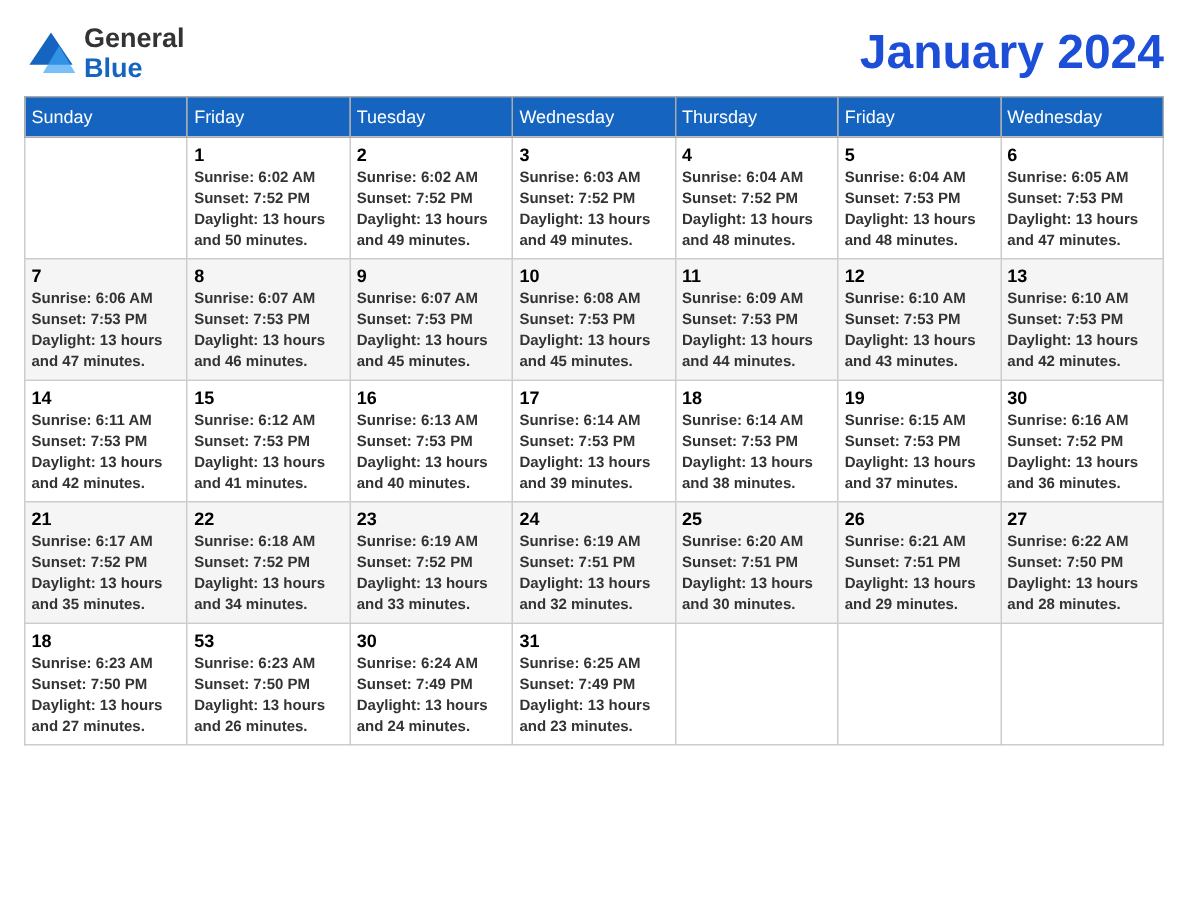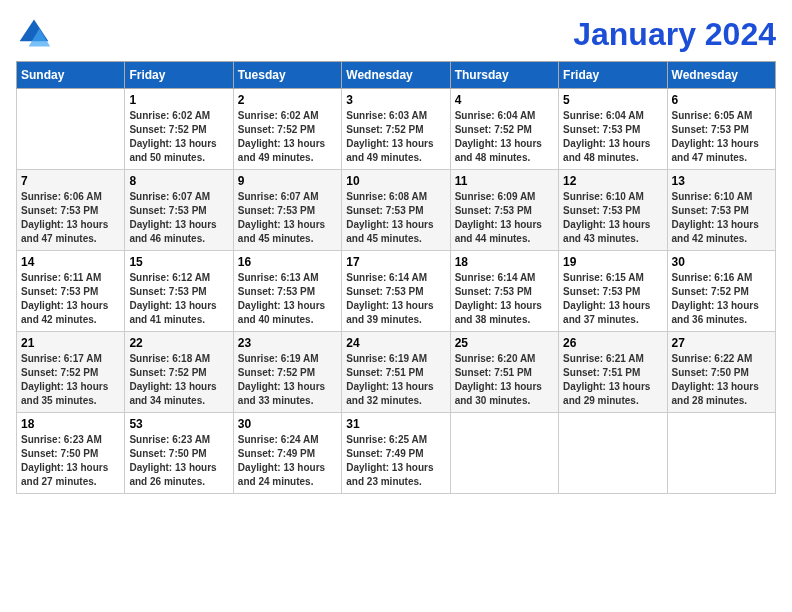--- a/index.html
+++ b/index.html
@@ -49,21 +49,21 @@
       width: 100%;
       border-collapse: collapse;
       font-size: 11px;
     }
     thead tr th {
       background-color: #1565c0;
       color: #fff;
       padding: 6px 4px;
       text-align: left;
       font-size: 12px;
-      font-weight: bold;
+      font-weight: normal;
       border: 1px solid #aaa;
     }
     tbody tr td {
       border: 1px solid #ccc;
       vertical-align: top;
       padding: 4px;
       width: calc(100% / 7);
       min-height: 80px;
     }
     tbody tr:nth-child(even) td {
@@ -90,20 +90,24 @@
   </style>
 </head>
 <body>
 
 <div class="header-area">
   <div class="logo">
     <svg class="logo-icon" viewBox="0 0 40 40" xmlns="http://www.w3.org/2000/svg">
       <polygon points="20,4 36,28 4,28" fill="#1565c0"></polygon>
       <polygon points="26,14 38,34 14,34" fill="#42a5f5" opacity="0.7"></polygon>
     </svg>
+    <div class="logo-text">
+      <div>General</div>
+      <div class="blue">Blue</div>
+    </div>
   </div>
   <div class="title-area">
     <h1>January 2024</h1>
   </div>
 </div>
 
 <table>
   <thead>
     <tr id="days-header">
     <th>Sunday</th>

